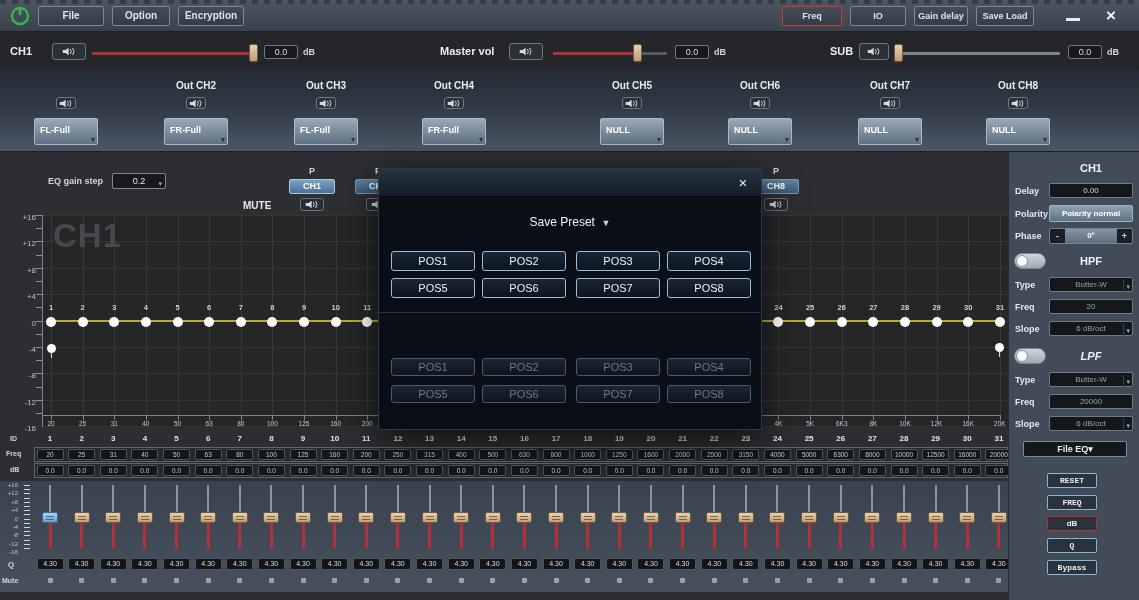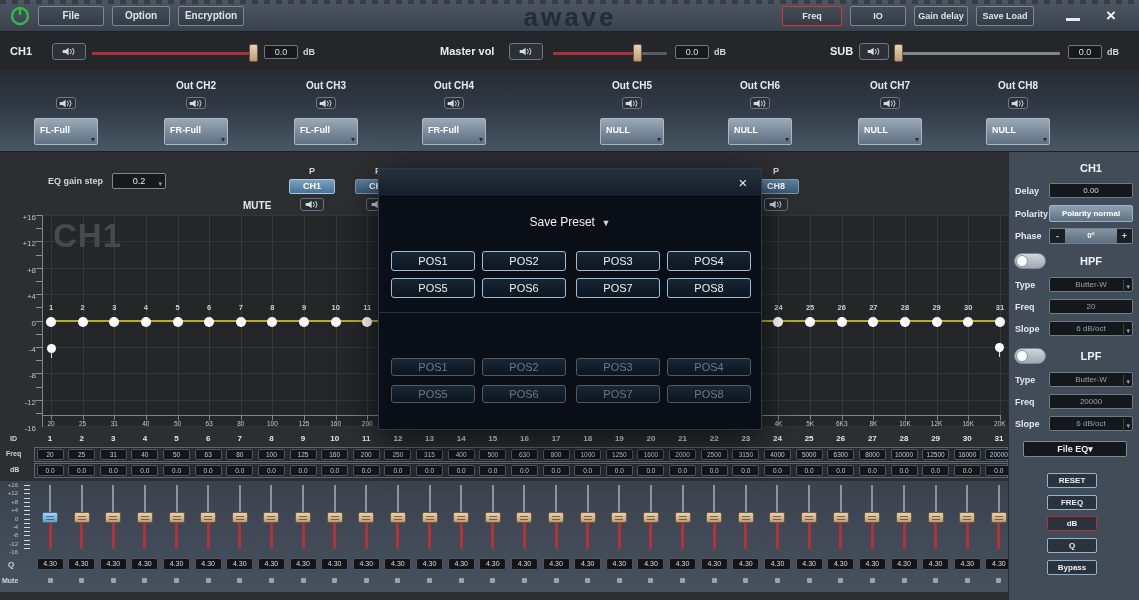--- a/index.html
+++ b/index.html
@@ -89,21 +89,21 @@
   .sp-box.gray{color:#97a1ab;}
   .sp-box .dd-arrow{position:absolute;right:2px;top:2px;font-size:7px;color:#9aa4ae;border-left:1px solid #3a434c;padding-left:2px;}
   .sp-btn-light{position:absolute;left:40px;width:84px;height:17px;border:1px solid #9fb0bf;border-radius:2px;background:linear-gradient(#8fa0af,#5f7184);color:#fff;font-size:8px;font-weight:bold;text-align:center;line-height:15px;}
   .stepper{position:absolute;left:40px;width:84px;height:16px;border:1px solid #76828f;border-radius:2px;display:flex;overflow:hidden;}
   .stepper .st-btn{width:15px;background:#1b1f24;color:#cfd6dd;font-size:9px;font-weight:bold;text-align:center;line-height:14px;}
   .stepper .st-val{flex:1;background:linear-gradient(#8494a3,#5d6e7e);color:#fff;font-size:8px;font-weight:bold;text-align:center;line-height:14px;}
   .toggle{position:absolute;left:5px;width:32px;height:16px;border-radius:8px;background:linear-gradient(#cfd6dc,#9ea9b2);border:1px solid #7c8892;}
   .toggle .knob{position:absolute;left:1px;top:1px;width:12px;height:12px;border-radius:50%;background:#fafcfd;border:1px solid #8a97a2;}
   .sp-dd{position:absolute;left:14px;width:104px;height:16px;background:#15181b;border:1px solid #7d8995;border-radius:2px;color:#e8edf2;font-size:9px;font-weight:bold;text-align:center;line-height:14px;}
   .sp-action{position:absolute;left:38px;width:50px;height:15px;border-radius:2px;background:#2a323b;color:#e8eef4;font-size:8px;font-weight:bold;text-align:center;line-height:13px;}
-  .sp-action.b-light{border:1px solid #8fb6d0;}
+  .sp-action.b-light{border:1px solid #8fb6d0;font-family:Liberation Mono, monospace;}
   .sp-action.b-red{border:1px solid #b03333;}
 
   
   .modal{position:absolute;left:378px;top:168px;width:384px;height:262px;background:#0a0f17;border:1px solid #2c3946;box-shadow:0 10px 34px rgba(0,0,0,.65);}
   .modal-titlebar{position:absolute;left:0;top:0;width:100%;height:28px;background:linear-gradient(#26323f,#141e2a);border-bottom:1px solid #02060a;}
   .modal-title{position:absolute;left:12px;top:0;font-size:13px;color:#f2f6fa;line-height:28px;}
   .modal-close{position:absolute;right:8px;top:0;width:20px;text-align:center;color:#e8eef4;font-size:15px;line-height:28px;}
   .modal-sec-label{position:absolute;left:0;width:100%;text-align:center;color:#f0f4f8;font-size:12px;}
   .modal-sec-label .sm-arrow{font-size:9px;color:#cfd6dd;}
   .pos-btn{position:absolute;width:84px;height:20px;border:1px solid #9dc0da;border-radius:3px;background:linear-gradient(#1a2633,#0c1520);color:#e9f0f6;font-size:11px;text-align:center;line-height:18px;}
@@ -116,21 +116,20 @@
 <div class="window">
 
   <div class="titlebar">
     <svg class="power" viewBox="0 0 22 22">
       <circle cx="11" cy="11" r="8" fill="none" stroke="#35b54a" stroke-width="2.4"></circle>
       <line x1="11" y1="3" x2="11" y2="10" stroke="#35b54a" stroke-width="2.6"></line>
     </svg>
     <div class="win-btn" style="left:38px;width:66px;">File</div>
     <div class="win-btn" style="left:112px;width:58px;">Option</div>
     <div class="win-btn" style="left:178px;width:66px;">Encryption</div>
-    <div class="logo">awave</div>
     <div class="win-btn small main-active" style="left:782px;width:60px;">Freq</div>
     <div class="win-btn small" style="left:850px;width:56px;">IO</div>
     <div class="win-btn small" style="left:914px;width:54px;">Gain delay</div>
     <div class="win-btn small" style="left:976px;width:58px;">Save Load</div>
     <div class="minimize"></div>
     <div class="close-x">×</div>
   </div>
 
   <div class="volbar">
     <span class="vol-label" style="left:10px;">CH1</span>
@@ -764,21 +763,21 @@
     <span class="sp-label" style="top:128px;">Type</span>
     <div class="sp-box gray" style="top:125px;"><span>Butter-W</span><span class="dd-arrow">▾</span></div>
     <span class="sp-label" style="top:150px;">Freq</span>
     <div class="sp-box gray" style="top:147px;">20</div>
     <span class="sp-label" style="top:172px;">Slope</span>
     <div class="sp-box gray" style="top:169px;"><span>6 dB/oct</span><span class="dd-arrow">▾</span></div>
 
     <div class="toggle" style="top:196px;">
         <div class="knob"></div>
       </div>
-    <div class="sp-sec" style="top:198px;">LPF</div>
+    <div class="sp-sec" style="top:198px;font-style:italic;">LPF</div>
     <span class="sp-label" style="top:223px;">Type</span>
     <div class="sp-box gray" style="top:220px;"><span>Butter-W</span><span class="dd-arrow">▾</span></div>
     <span class="sp-label" style="top:245px;">Freq</span>
     <div class="sp-box gray" style="top:242px;">20000</div>
     <span class="sp-label" style="top:267px;">Slope</span>
     <div class="sp-box gray" style="top:264px;"><span>6 dB/oct</span><span class="dd-arrow">▾</span></div>
 
     <div class="sp-dd" style="top:289px;"><span>File EQ</span><span class="dd-arrow">▾</span></div>
     <div class="sp-action b-light" style="top:321px;">RESET</div>
     <div class="sp-action b-light" style="top:343px;">FREQ</div>

